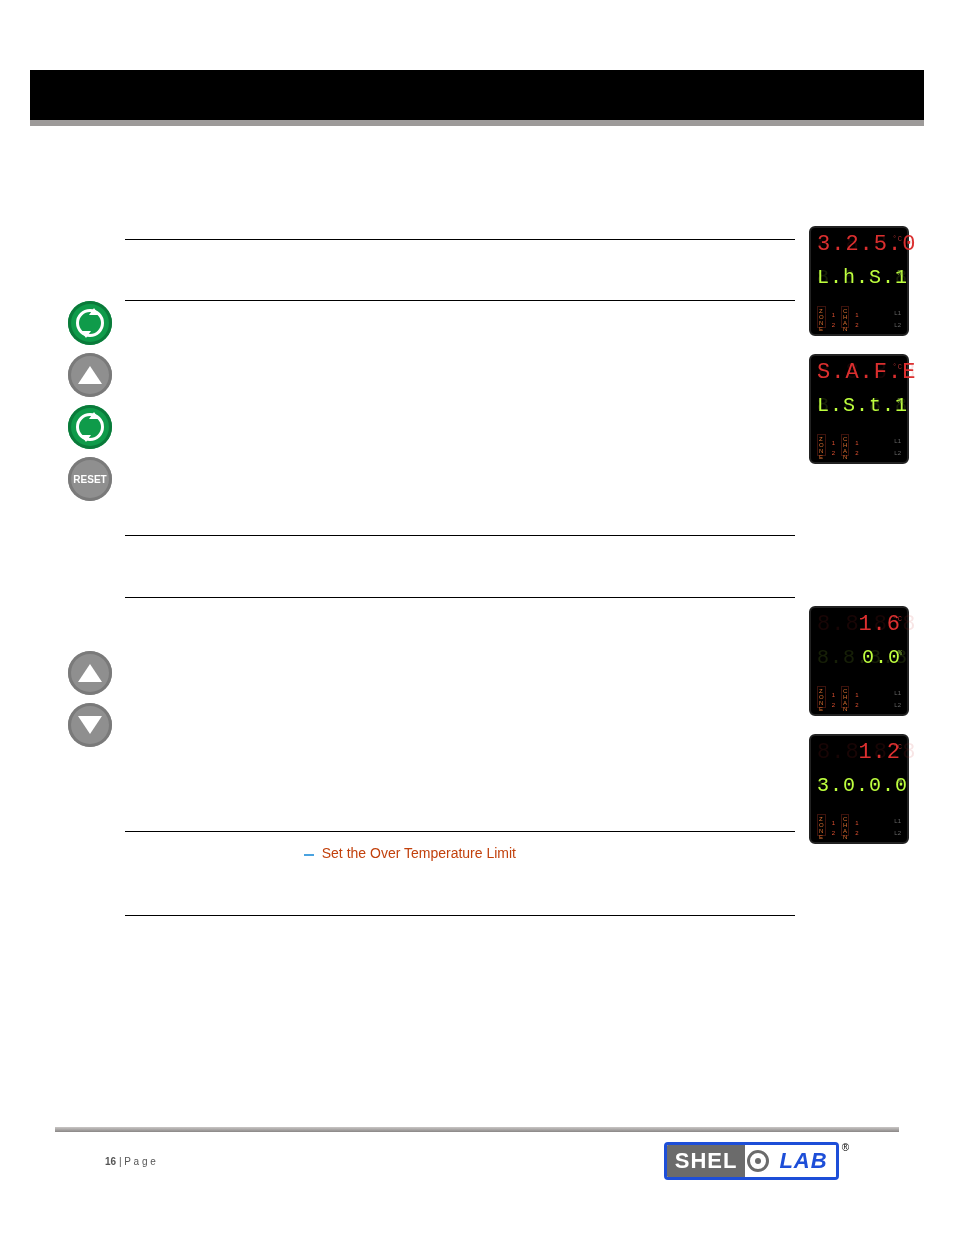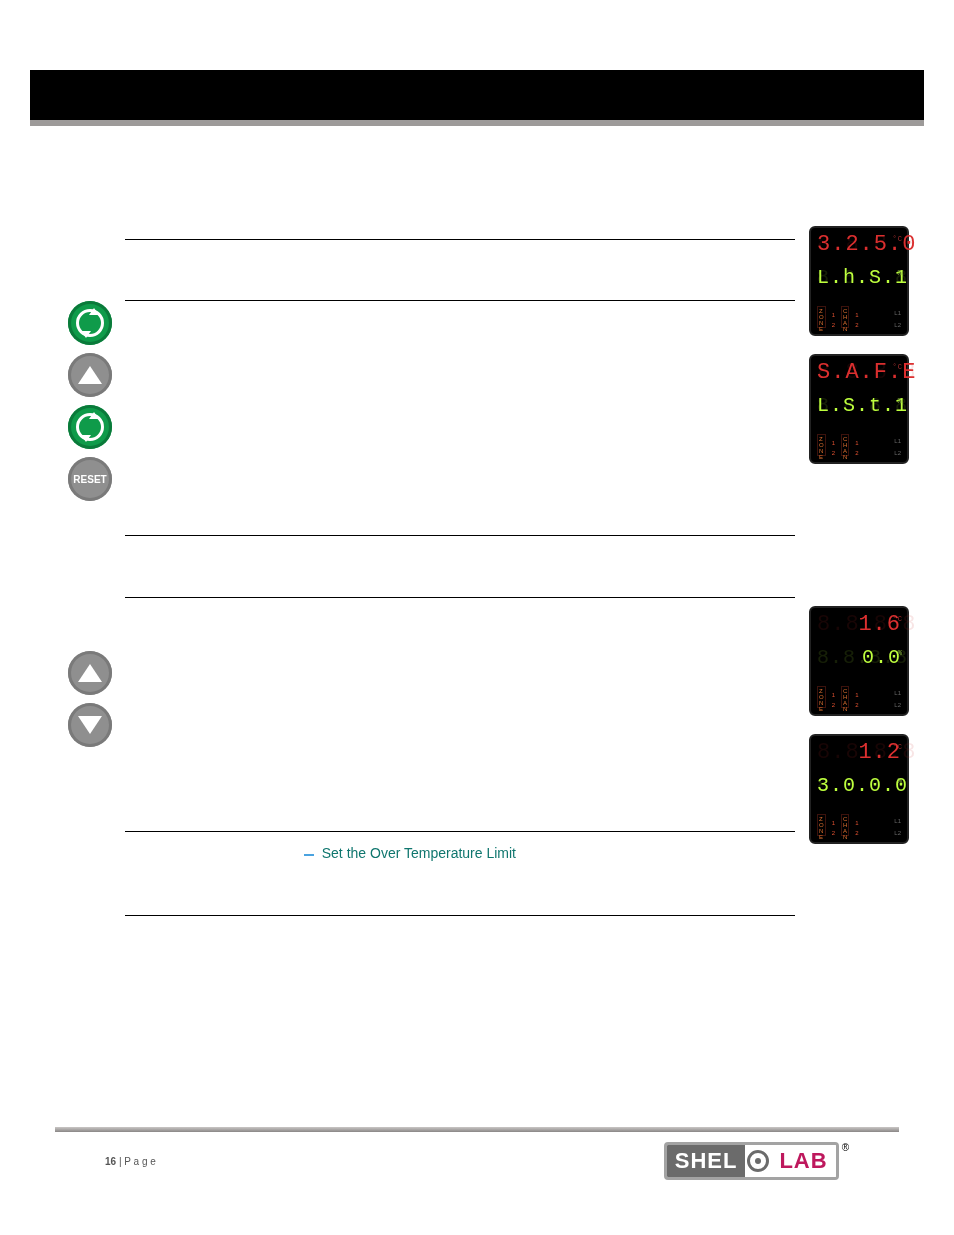--- a/index.html
+++ b/index.html
@@ -165,37 +165,37 @@
     margin-bottom: 10px;
   }
   .pagefoot {
     display: flex; justify-content: space-between; align-items: center;
     margin: 0 50px;
   }
   .pagenum { font-size: 10px; color:#555; }
   .pagenum strong { color:#555; }
   .logo {
     display: inline-flex; align-items: stretch;
-    border: 3px solid #a3a3a3; border-radius: 4px;
+    border: 3px solid #1d4ed8; border-radius: 4px;
     overflow: hidden;
     font-family: Arial, sans-serif;
     font-weight: 900;
     font-size: 22px; letter-spacing: 1px;
   }
   .logo .shel { background:#6b6b6b; color:#fff; padding: 3px 8px; }
   .logo .dot { background:#fff; color:#6b6b6b; padding:3px 2px; position:relative; width:26px; display:flex;align-items:center;justify-content:center;}
   .logo .dot::before {
     content:''; width:16px; height:16px; border:3px solid #6b6b6b; border-radius:50%;
     position:absolute;
   }
   .logo .dot::after {
     content:''; width:6px; height:6px; background:#6b6b6b; border-radius:50%;
     position:absolute;
   }
-  .logo .lab { background:#fff; color:#be185d; padding: 3px 8px; }
+  .logo .lab { background:#fff; color:#1d4ed8; padding: 3px 8px; font-style: italic; }
   .reg { font-size:10px; color:#000; vertical-align: top; margin-left:3px;}
   .step-bullet {
     display:inline-block; width:10px; height:2px; background:#4aa3e0;
     vertical-align: middle; margin: 0 4px;
   }
 </style>
 </head>
 <body>
 
 <div class="topgap"></div>
@@ -387,21 +387,21 @@
     <div class="para">9. The Heating Indicator Light should now illuminate.</div>
     <div class="para">10. The rate of flashing or the length of time the light is continuously illuminated is proportional to the amount of heat being delivered.</div>
   </div>
 
   <hr class="hr" style="margin-left:70px;">
 
   <div class="main-col">
     <div class="para">
       <span>11. Perform the steps in the </span>
       <span class="step-bullet"></span>
-      <span style="color:#0f766e">Set the Over Temperature Limit</span>
+      <span style="color:#c2410c">Set the Over Temperature Limit</span>
       <span> section. Allow 2 hours for the oven to stabilize at 300°C before setting the Over Temperature Limit system.</span>
     </div>
   </div>
 
   <hr class="hr" style="margin-left:70px;">
 
 </div>
 
 <div class="footer">
   <div class="footer-bar"></div>

